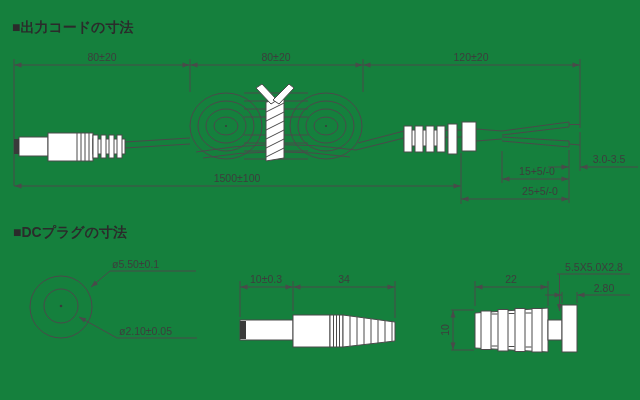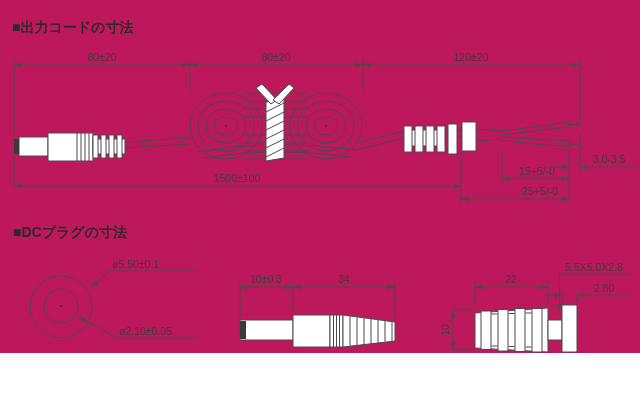--- a/index.html
+++ b/index.html
@@ -1,16 +1,16 @@
 <!DOCTYPE html>
 <html><head>
 <meta charset="utf-8">
 <style>
   html,body{margin:0;padding:0;background:#ffffff;}
-  .stage{position:relative;width:640px;height:353px;background:#be185d;overflow:hidden;
+  .stage{position:relative;width:640px;height:400px;background:#15803d;overflow:hidden;
          font-family:"Liberation Sans","DejaVu Sans",sans-serif;}
   svg{display:block;}
   .ln{stroke:#4a4a4a;stroke-width:1;fill:none;}
   .fw{stroke:#4a4a4a;stroke-width:1;fill:#ffffff;}
   .fb{fill:#3a3a3a;stroke:none;}
   .dim{font-size:10.5px;fill:#3d3d3d;}
   .title{font-size:14px;font-weight:bold;fill:#2b2b2b;}
 </style>
 </head>
 <body>

